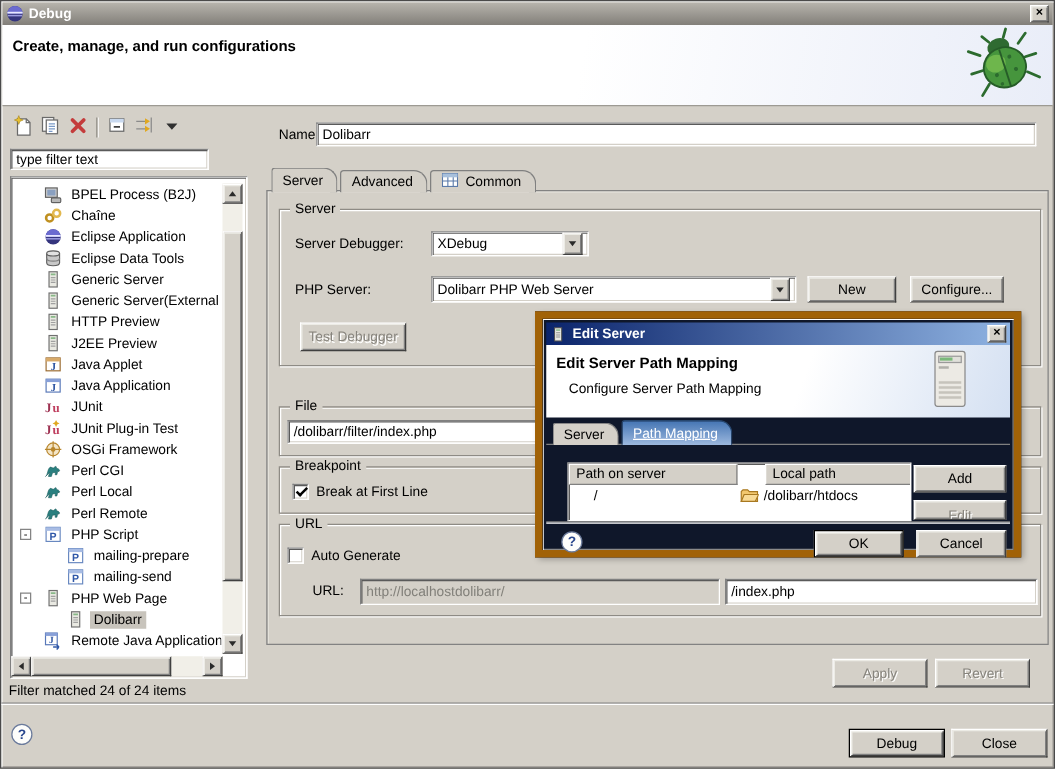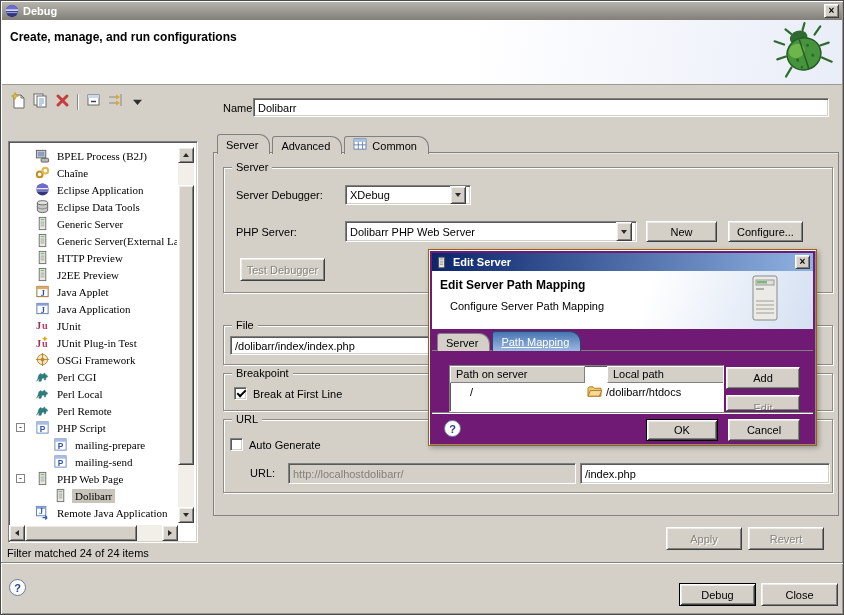--- a/index.html
+++ b/index.html
@@ -71,21 +71,21 @@
   #filter-input { left:7px; top:118px; width:159px; height:17px; }
   #tree-box { position:absolute; left:7px; top:140px; width:190px; height:402px; background:#fff;
               border:1px solid; border-color:#808080 #fff #fff #808080;
               box-shadow:inset 1px 1px 0 #5a5a5a, inset -1px -1px 0 #d4d0c8; overflow:hidden; }
   #tree-items { position:absolute; left:1px; top:5px; width:167px; overflow:hidden; }
   .tree-item { position:relative; height:17px; display:flex; align-items:center; padding-left:25px; white-space:nowrap; }
   .tree-item.child { padding-left:43px; }
   .expander { position:absolute; left:6px; top:4px; width:9px; height:9px; background:#fff; border:1px solid #848484;
               font-size:9px; line-height:7px; text-align:center; }
   .ticon { width:15px; height:15px; margin-right:4px; flex:none; display:flex; }
-  .tlabel { padding:1px 3px;font-family:Liberation Serif, serif; }
+  .tlabel { padding:1px 3px; }
   .tlabel.selected { background:#c8c4bc; }
   .sb-btn { position:absolute; width:16px; height:16px; background:#d4d0c8; border:1px solid; border-color:#fff #404040 #404040 #fff;
             box-shadow:inset 1px 1px 0 #ecebe5, inset -1px -1px 0 #808080;
             display:flex; align-items:center; justify-content:center; }
   #v-scroll { position:absolute; left:169px; top:5px; width:16px; height:376px; background:#f1efe8; }
   #v-thumb { position:absolute; left:0; top:38px; width:16px; height:280px; background:#d4d0c8; border:1px solid;
              border-color:#fff #404040 #404040 #fff; box-shadow:inset 1px 1px 0 #ecebe5, inset -1px -1px 0 #808080; }
   #h-scroll { position:absolute; left:0px; top:383px; width:169px; height:16px; background:#f1efe8; }
   #h-thumb { position:absolute; left:16px; top:0; width:112px; height:16px; background:#d4d0c8; border:1px solid;
              border-color:#fff #404040 #404040 #fff; box-shadow:inset 1px 1px 0 #ecebe5, inset -1px -1px 0 #808080; }
@@ -110,22 +110,22 @@
   #url-base { left:64px; top:43px; width:288px; height:21px; }
   #url-path { left:356px; top:43px; width:250px; height:21px; }
   #apply-btn { left:665px; top:526px; width:76px; height:23px; }
   #revert-btn { left:747px; top:526px; width:76px; height:23px; }
   #main-sep { position:absolute; left:0; top:561px; width:100%; height:2px; border-top:1px solid #828282; border-bottom:1px solid #fff; }
   #footer-help { left:8px; top:578px; }
   #debug-btn { left:678px; top:582px; width:77px; height:23px; }
   #close-btn { left:760px; top:582px; width:77px; height:23px; }
 
   
-  #edit-server { position:absolute; left:427px; top:248px; width:389px; height:197px; background:#701a75;
-                 border:1px solid #a16207; box-shadow:inset 1px 1px 0 #fff, inset -1px -1px 0 #8a8a8a, 2px 2px 5px rgba(0,0,0,.28);
+  #edit-server { position:absolute; left:427px; top:248px; width:389px; height:197px; background:#0f172a;
+                 border:6px solid #a16207; box-shadow:inset 1px 1px 0 #fff, inset -1px -1px 0 #8a8a8a, 2px 2px 5px rgba(0,0,0,.28);
                  z-index:10; }
   #dlg-titlebar { position:absolute; left:3px; right:3px; top:3px; height:18px;
                  background:linear-gradient(90deg,#0b246b,#8fb3e2); display:flex; align-items:center; padding:0 3px; }
   #dlg-title-icon { width:13px; height:13px; display:flex; }
   #dlg-title-text { color:#fff; font-weight:bold; margin-left:5px; flex:1; }
   #dlg-header { position:absolute; left:3px; right:3px; top:21px; height:58px;
                 background:linear-gradient(110deg,#ffffff 55%,#d4e0f2); }
   #dlg-header-title { position:absolute; left:8px; top:7px; font-weight:bold; font-size:12px; }
   #dlg-header-sub { position:absolute; left:18px; top:29px; }
   #dlg-tower { position:absolute; right:26px; top:3px; }
@@ -229,20 +229,23 @@
             <path d="M9 8.5 13 11 9 13.5z" fill="#e0a820"></path>
             <path d="M14 2v12" stroke="#8a8a8a"></path>
           </svg></span>
       </div>
       <div class="tool-btn">
         <span><svg width="9" height="9" viewBox="0 0 8 8">
             <path d="M0 2.5h8L4 7z" fill="#303030"></path>
           </svg></span>
       </div>
     </div>
+  <div id="filter-input" class="field">
+    <span>type filter text</span>
+  </div>
   <div id="tree-box">
     <div id="tree-items">
         <div class="tree-item">
           <span class="ticon">
             <svg width="15" height="15" viewBox="0 0 16 16">
               <rect x="1.5" y="2.5" width="10" height="8" fill="#cfcfcf" stroke="#606060"></rect>
               <rect x="3" y="4" width="7" height="5" fill="#8aa0c0"></rect>
               <rect x="6.5" y="11" width="8" height="4" rx="1" fill="#b8b8b8" stroke="#606060"></rect>
             </svg>
           </span>
@@ -520,21 +523,21 @@
         </span>
     </div>
     <div id="new-btn" class="btn">New</div>
     <div id="configure-btn" class="btn">Configure...</div>
     <div id="testdbg-btn" class="btn disabled">Test Debugger</div>
   </div>
 
   <div id="file-group" class="group">
     <span class="group-legend">File</span>
     <div id="file-field" class="field">
-      <span>/dolibarr/index/index.php</span>
+      <span>/dolibarr/filter/index.php</span>
     </div>
   </div>
 
   <div id="bp-group" class="group">
     <span class="group-legend">Breakpoint</span>
     <span id="bp-check" class="checkbox checked"></span>
     <span id="bp-label" class="lbl">Break at First Line</span>
   </div>
 
   <div id="url-group" class="group">

